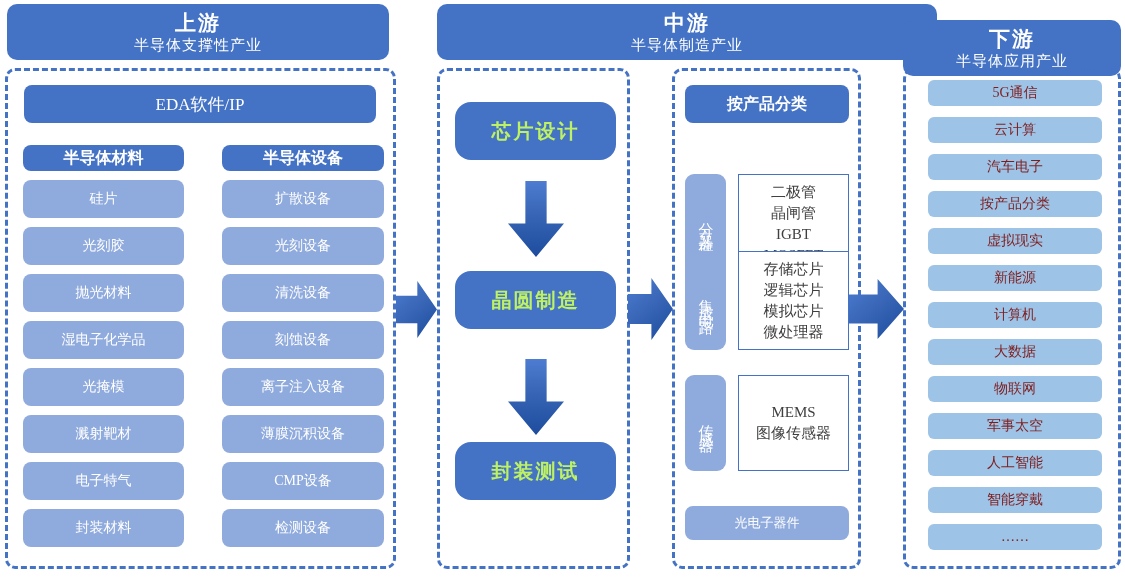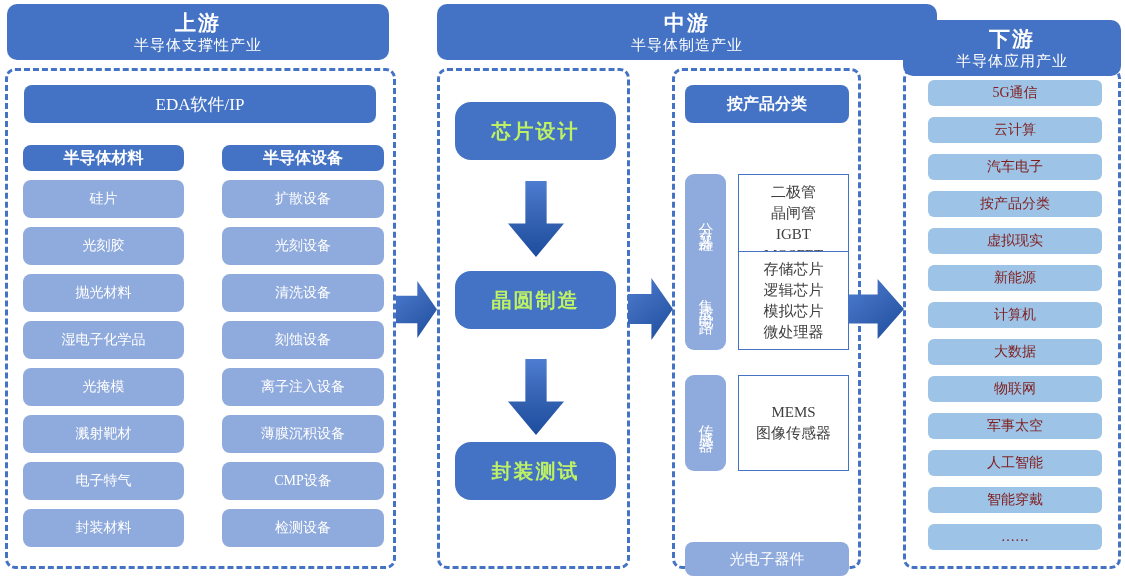--- a/index.html
+++ b/index.html
@@ -66,21 +66,21 @@
     writing-mode:vertical-lr;text-orientation:upright;letter-spacing:7px;
   }
   .wbox{
     position:absolute;left:63px;width:111px;background:#fff;border:1.5px solid #4472C4;
     box-sizing:border-box;color:#404040;display:flex;flex-direction:column;align-items:center;
     justify-content:center;font-size:15px;line-height:21px;text-align:center;
   }
   .g0{top:59px;height:99px;margin-top:44px;}
   .g1{top:180px;height:99px;}
   .g2{top:304px;height:96px;}
-  #cls-footer{position:absolute;left:10px;top:435px;width:164px;height:34px;font-size:15px;margin-top:36px;}
+  #cls-footer{position:absolute;left:10px;top:435px;width:164px;height:34px;font-size:13px;}
   
   #down-list{position:absolute;left:22px;top:9px;width:174px;display:flex;flex-direction:column;gap:11px;}
   #down-list .item{
     height:26px;background:#9DC3E6;color:#7f1d1d;border-radius:6px;display:flex;
     align-items:center;justify-content:center;font-size:14px;
   }
   
   .arrow-right{
     position:absolute;
     background:linear-gradient(140deg,#4d7cd1 0%,#3a67b7 45%,#1d4c9e 100%);

